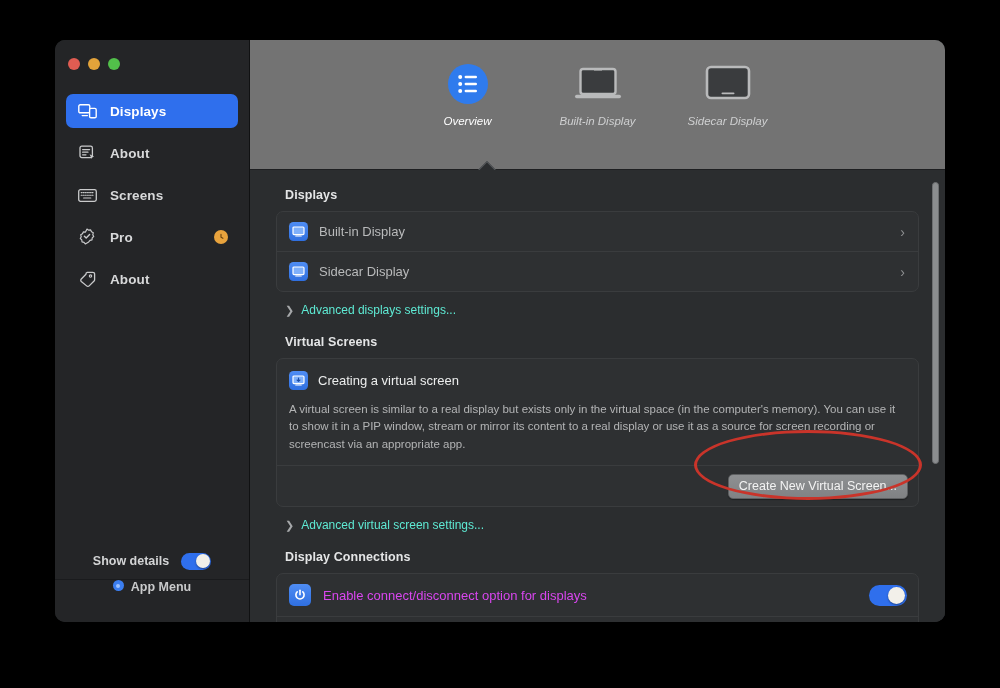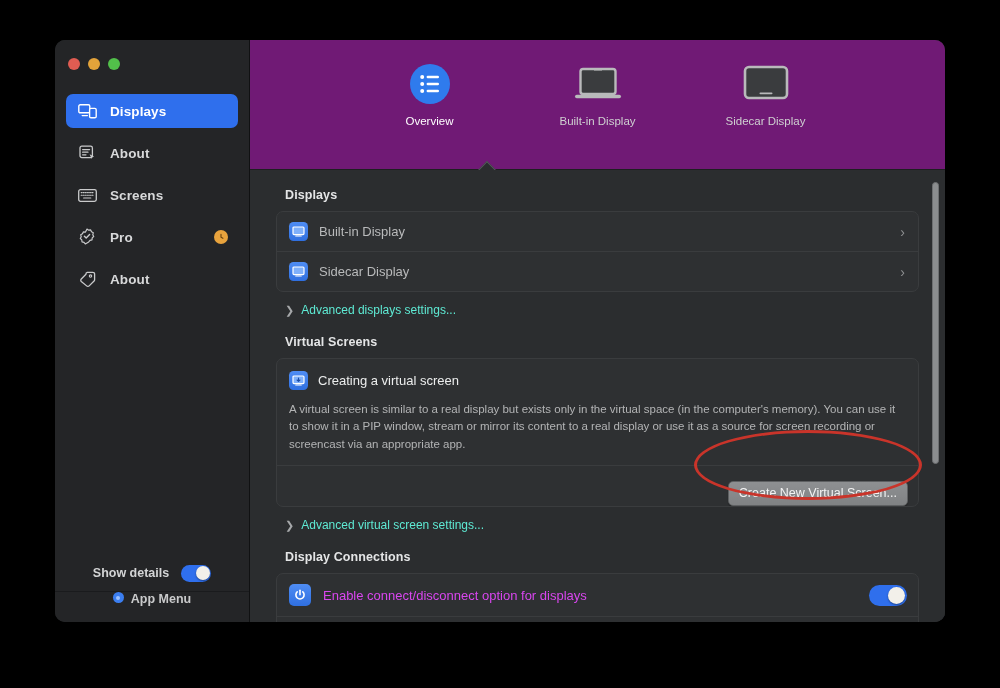--- a/index.html
+++ b/index.html
@@ -104,21 +104,21 @@
     width: 14px;
     height: 14px;
     border-radius: 50%;
     background: #e8a33d;
     display: flex;
     align-items: center;
     justify-content: center;
   }
 
   #sidebar-bottom {
-    padding: 0 0 0 0;
+    padding: 0 0 12px 0;
   }
   .show-details-row {
     display: flex;
     align-items: center;
     justify-content: center;
     gap: 12px;
     height: 36px;
     border-bottom: 1px solid #1a1b1d;
   }
   .show-details-label {
@@ -183,29 +183,30 @@
     display: flex;
     flex-direction: column;
     background: #2b2d2f;
     min-width: 0;
     position: relative;
   }
 
   
   #toolbar {
     height: 113px;
-    background: #701a75;
+    background: #737373;
     border-bottom: 1px solid #1e1f21;
     display: flex;
     align-items: flex-start;
     justify-content: center;
-    gap: 64px;
+    gap: 26px;
     padding-top: 16px;
     flex-shrink: 0;
     position: relative;
+    font-style: italic;
   }
   .tool-tab {
     width: 104px;
     display: flex;
     flex-direction: column;
     align-items: center;
     cursor: default;
   }
   .tool-icon-box {
     height: 56px;
@@ -332,21 +333,21 @@
     font-size: 11.5px;
     line-height: 1.52;
     color: #b3b4b5;
     padding: 11px 16px 0 12px;
   }
   .vs-footer {
     border-top: 1px solid #3a3c3e;
     margin-top: 12px;
     height: 40px;
     display: flex;
-    align-items: flex-end;
+    align-items: center;
     justify-content: flex-end;
     padding-right: 10px;
   }
   .push-button {
     background: linear-gradient(180deg,#8e9092 0%, #808284 100%);
     border: 1px solid #5e6062;
     border-radius: 5px;
     color: #f3f3f3;
     font-size: 12.5px;
     padding: 4px 10px 5px 10px;

